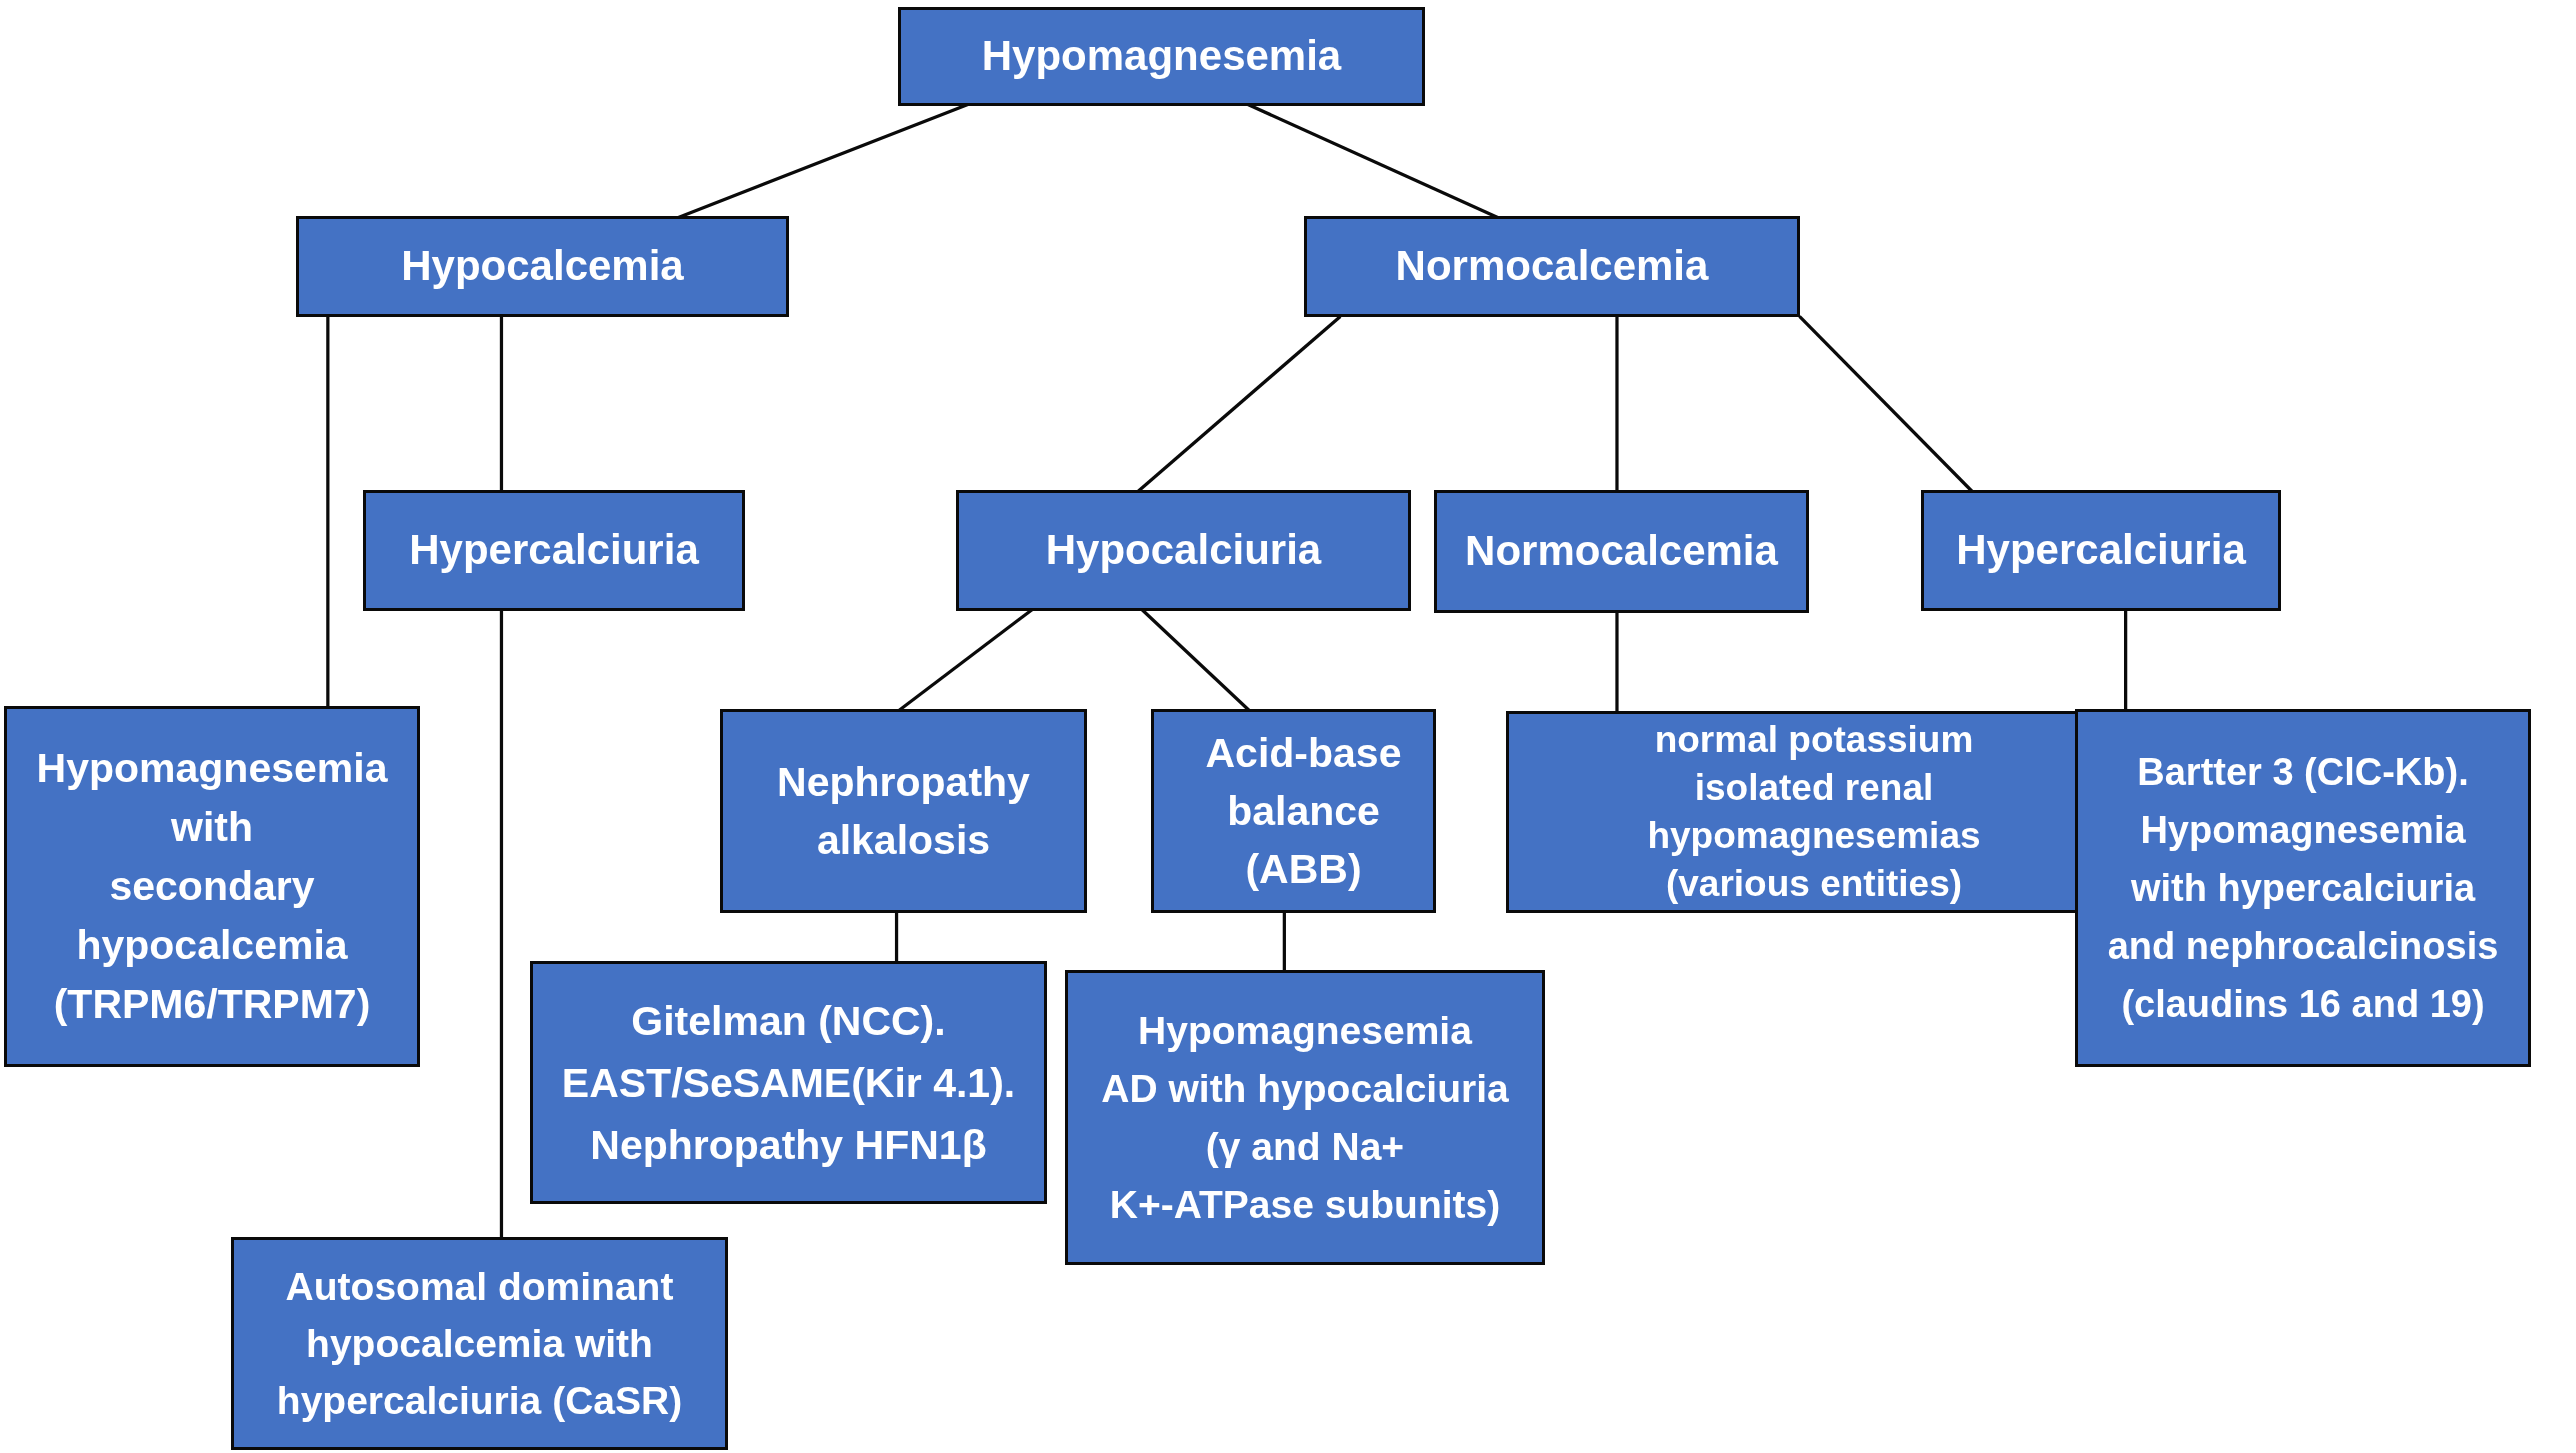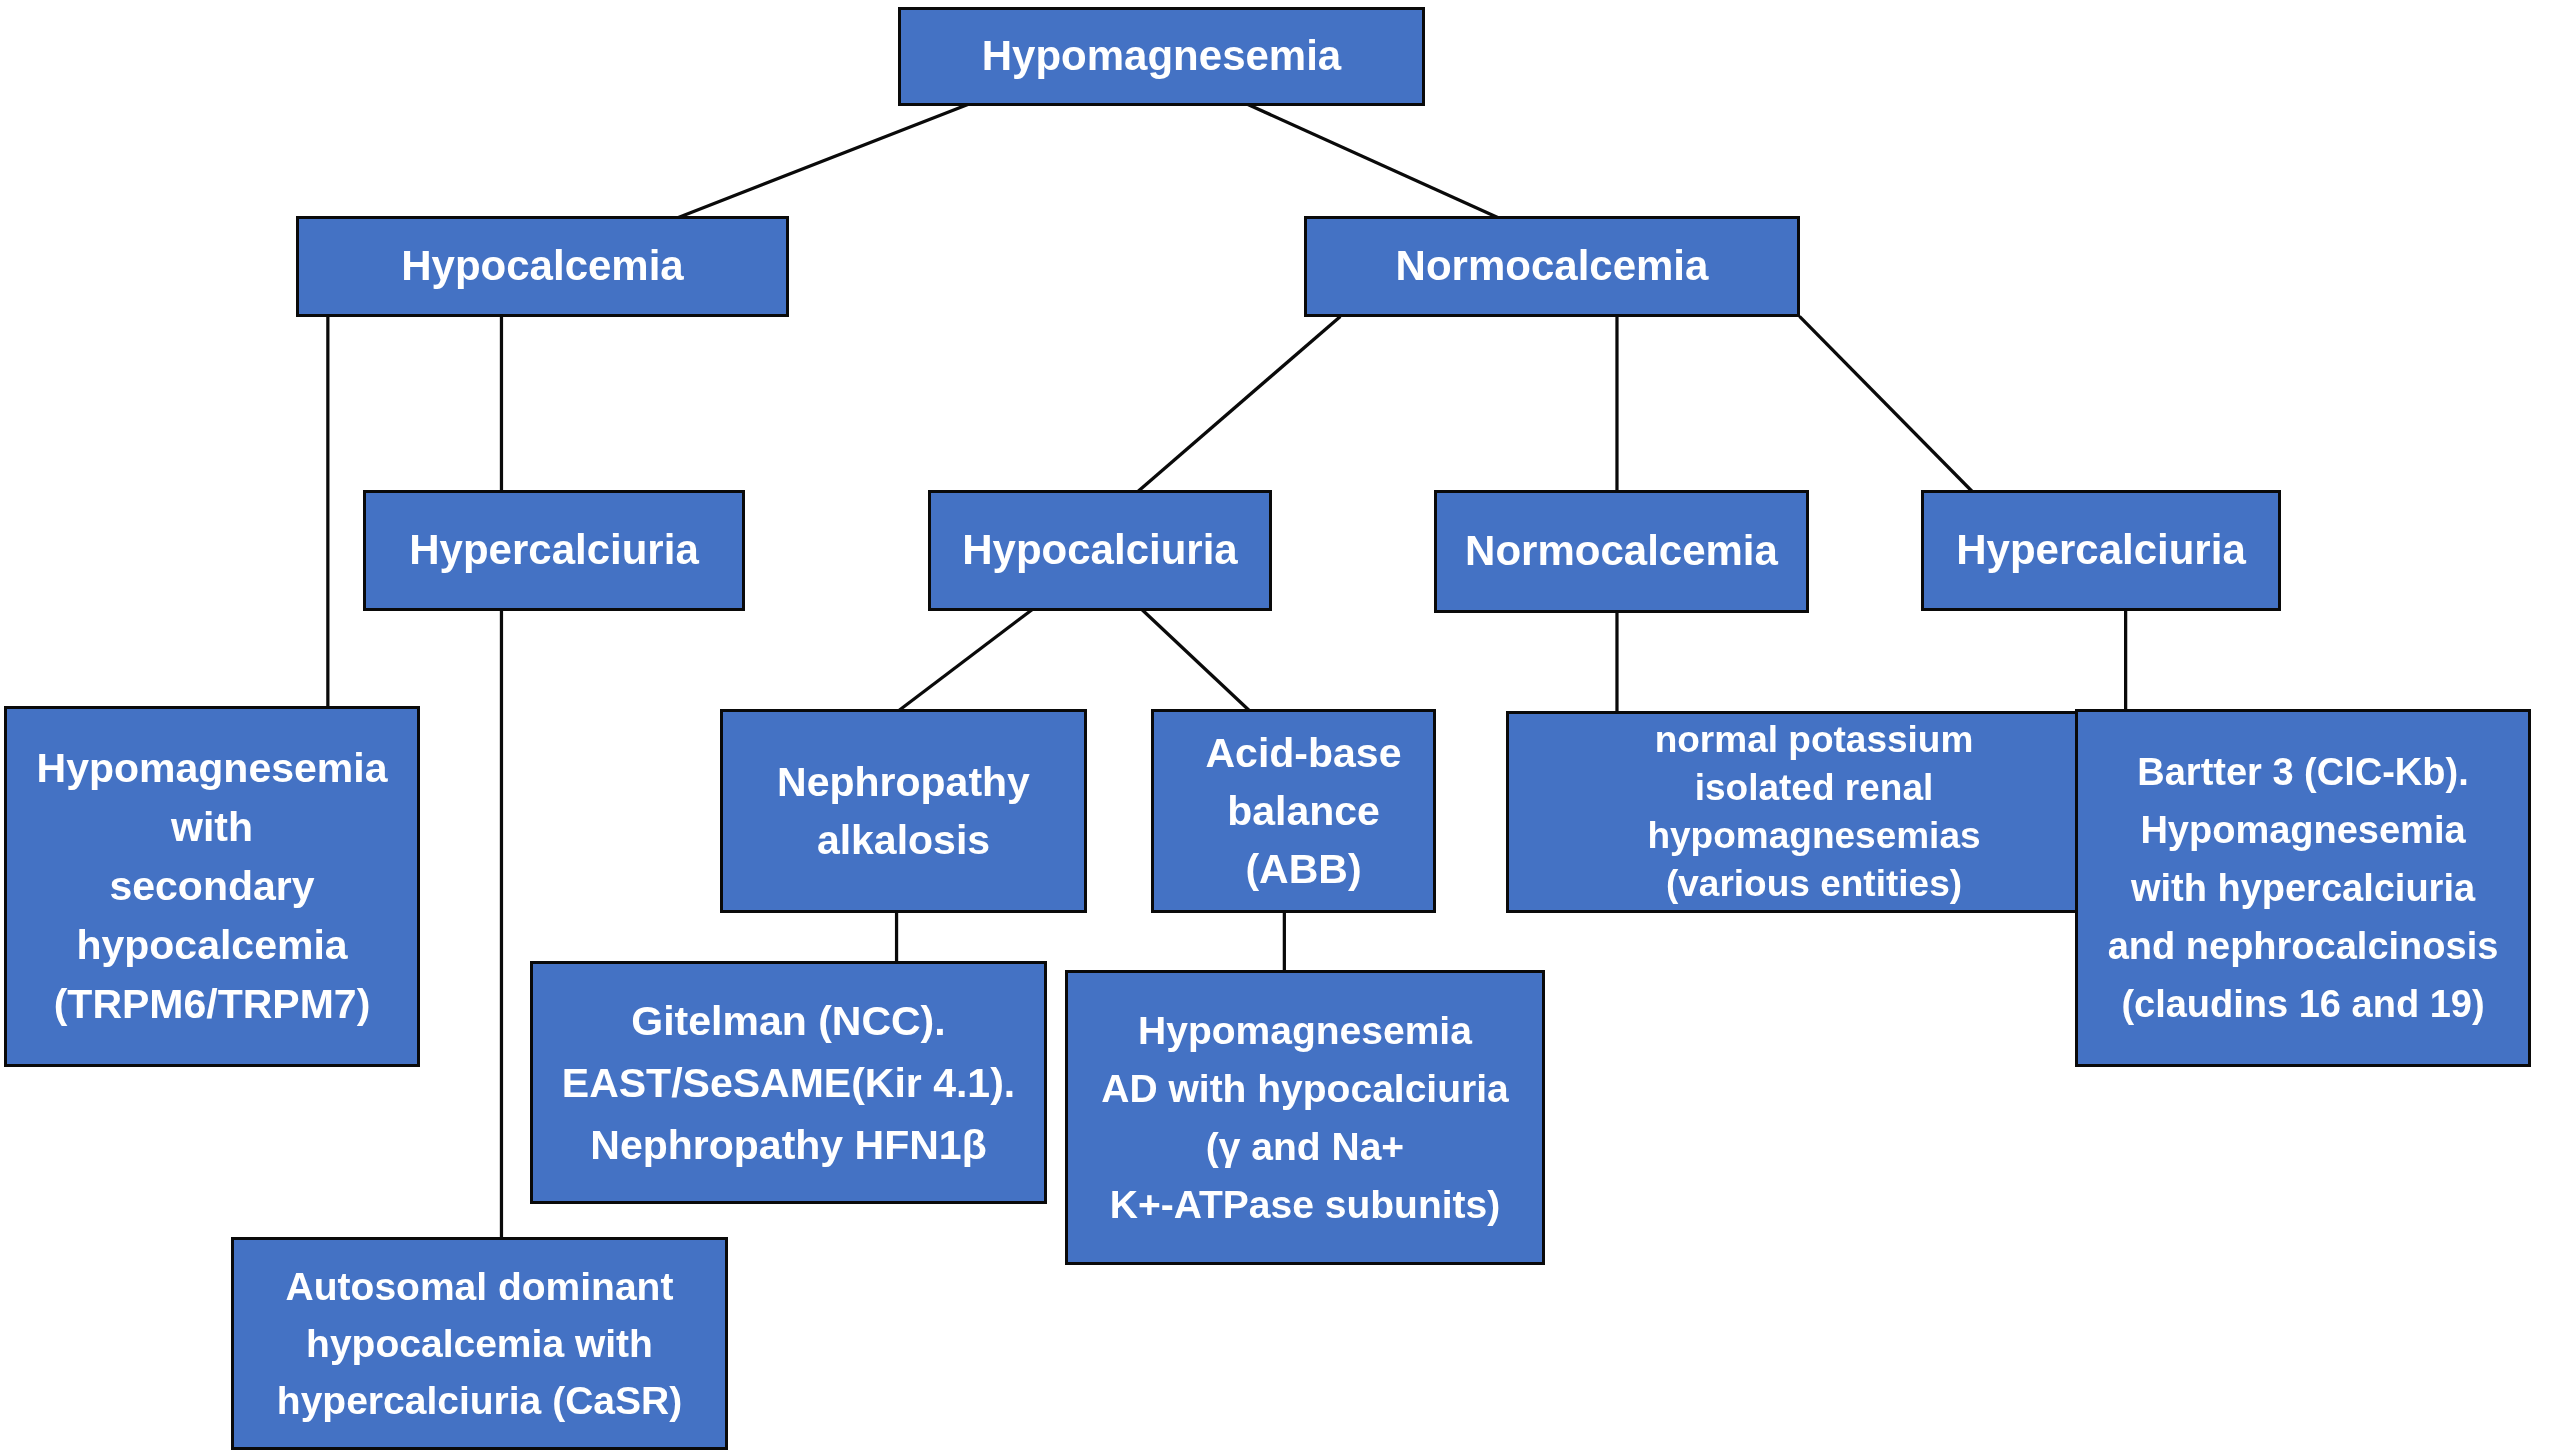--- a/index.html
+++ b/index.html
@@ -75,21 +75,21 @@
   </svg>
 
   <div class="node fs-head" style="left:898px;top:6.5px;width:527px;height:99px;">Hypomagnesemia</div>
 
   <div class="node fs-head" style="left:296px;top:216px;width:493px;height:101px;">Hypocalcemia</div>
 
   <div class="node fs-head" style="left:1304px;top:216px;width:496px;height:101px;">Normocalcemia</div>
 
   <div class="node fs-head" style="left:363px;top:490px;width:382px;height:121px;">Hypercalciuria</div>
 
-  <div class="node fs-head" style="left:928px;top:490px;width:344px;height:121px;">Hypocalciuria</div>
+  <div class="node fs-head" style="left:956px;top:490px;width:455px;height:121px;">Hypocalciuria</div>
 
   <div class="node fs-head" style="left:1434px;top:490px;width:375px;height:123px;">Normocalcemia</div>
 
   <div class="node fs-head" style="left:1921px;top:490px;width:360px;height:121px;">Hypercalciuria</div>
 
   <div class="node n-trpm" style="left:4px;top:706px;width:416px;height:361px;">Hypomagnesemia
 with
 secondary
 hypocalcemia
 (TRPM6/TRPM7)</div>

